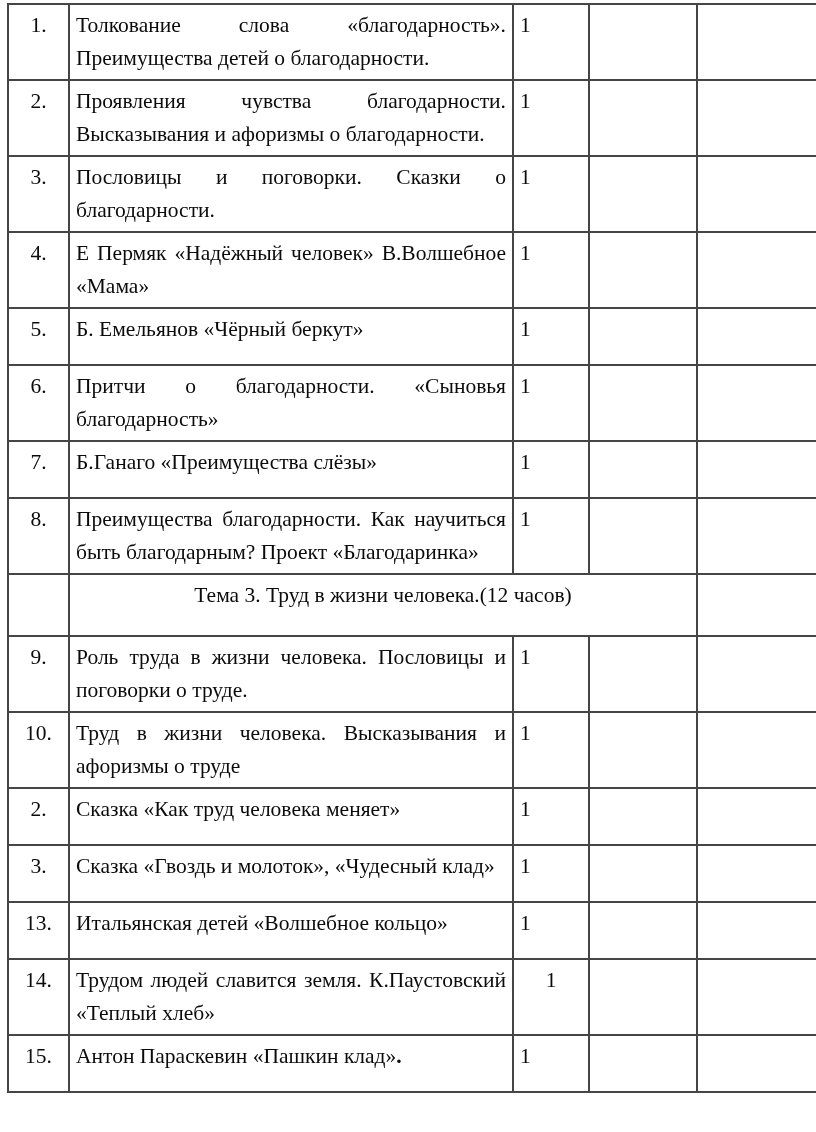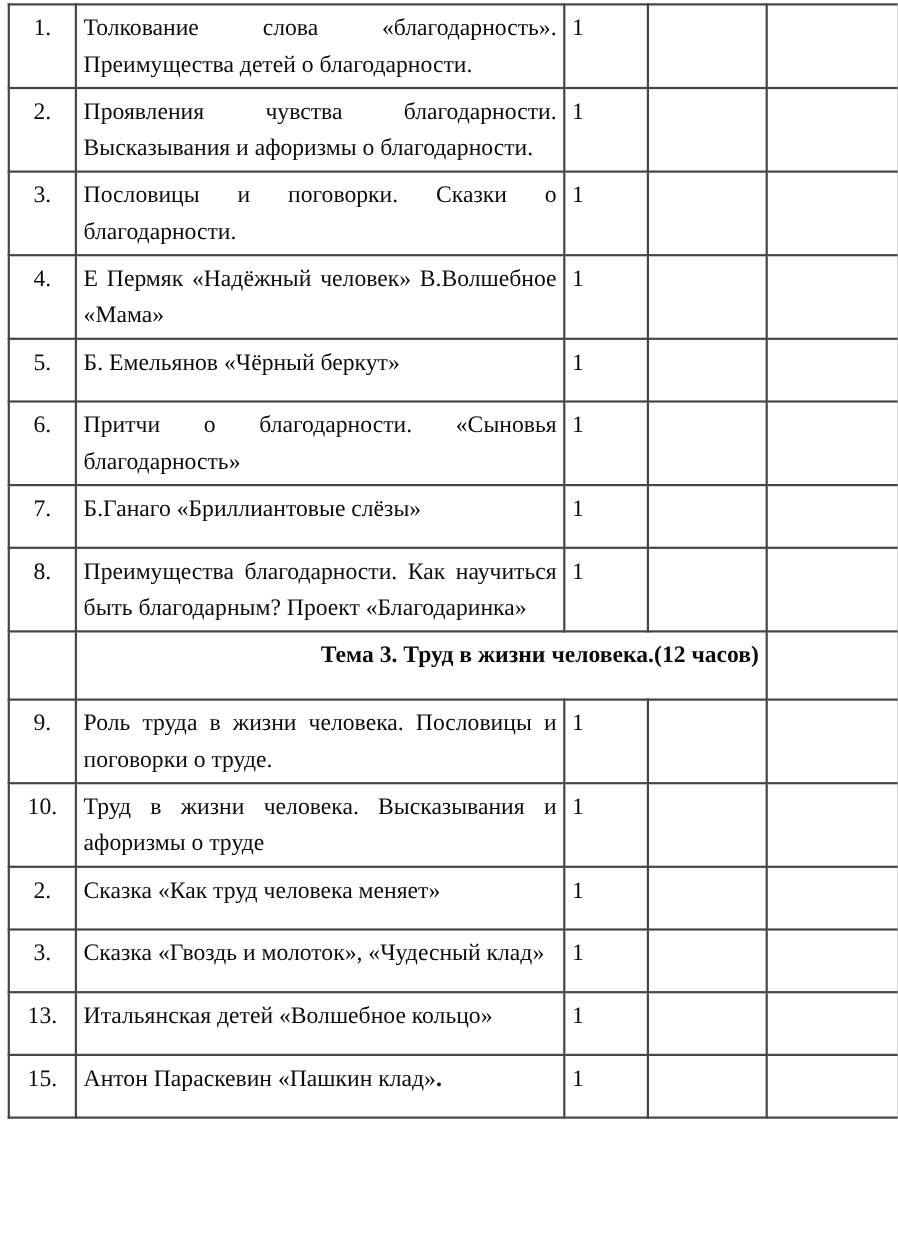--- a/index.html
+++ b/index.html
@@ -50,22 +50,22 @@
   td.c-hours {
     padding-left: 7px;
   }
   td.no-right {
     border-right: none;
   }
   tr.section-row td {
     height: 52px;
   }
   td.c-section {
-    font-weight: bold;
-    text-align: right;
+    font-weight: normal;
+    text-align: center;
     padding-left: 10px;
     white-space: nowrap;
   }
   td.hours-vcenter {
     vertical-align: middle;
   }
   td.hours-center-both {
     vertical-align: middle;
     text-align: center;
     padding-left: 2px;
@@ -122,21 +122,21 @@
       </tr>
       <tr>
         <td class="c-num">6.</td>
         <td class="c-topic">Притчи о благодарности. «Сыновья благодарность»</td>
         <td class="c-hours">1</td>
         <td></td>
         <td class="no-right"></td>
       </tr>
       <tr>
         <td class="c-num">7.</td>
-        <td class="c-topic">Б.Ганаго «Бриллиантовые слёзы»</td>
+        <td class="c-topic">Б.Ганаго «Преимущества слёзы»</td>
         <td class="c-hours">1</td>
         <td></td>
         <td class="no-right"></td>
       </tr>
       <tr>
         <td class="c-num">8.</td>
         <td class="c-topic">Преимущества благодарности. Как научиться быть благодарным? Проект «Благодаринка»</td>
         <td class="c-hours hours-vcenter">1</td>
         <td></td>
         <td class="no-right"></td>
@@ -171,20 +171,27 @@
         <td class="c-num">3.</td>
         <td class="c-topic">Сказка «Гвоздь и молоток», «Чудесный клад»</td>
         <td class="c-hours">1</td>
         <td></td>
         <td class="no-right"></td>
       </tr>
       <tr>
         <td class="c-num">13.</td>
         <td class="c-topic">Итальянская детей «Волшебное кольцо»</td>
         <td class="c-hours">1</td>
+        <td></td>
+        <td class="no-right"></td>
+      </tr>
+      <tr>
+        <td class="c-num">14.</td>
+        <td class="c-topic">Трудом людей славится земля. К.Паустовский «Теплый хлеб»</td>
+        <td class="c-hours hours-center-both">1</td>
         <td></td>
         <td class="no-right"></td>
       </tr>
       <tr>
         <td class="c-num">15.</td>
         <td class="c-topic"><span>Антон Параскевин «Пашкин клад»</span><b class="bold-dot">.</b></td>
         <td class="c-hours">1</td>
         <td></td>
         <td class="no-right"></td>
       </tr>

